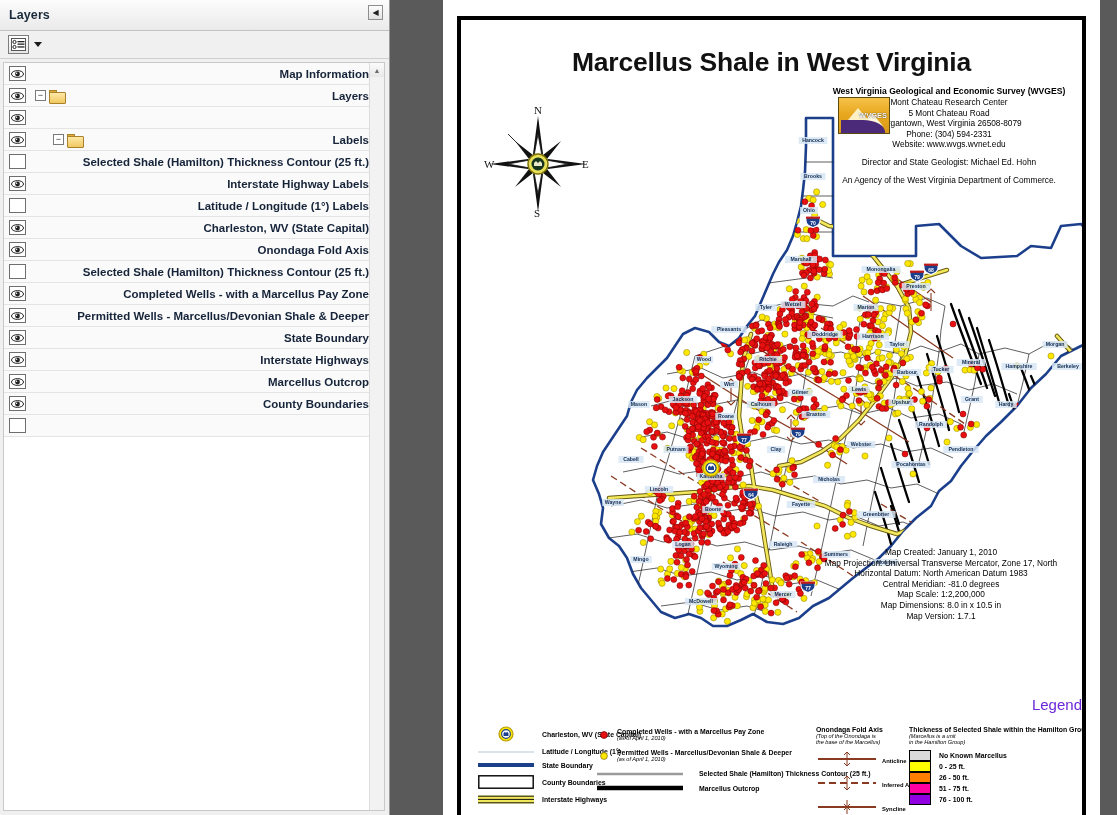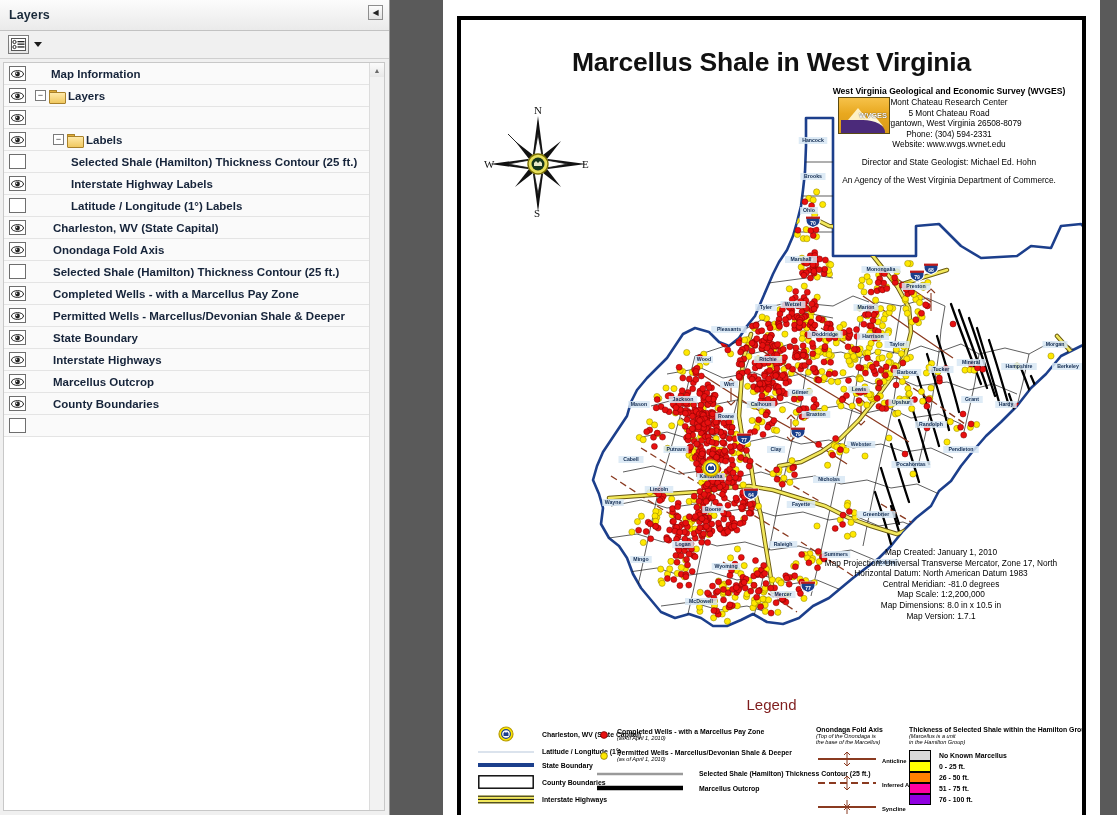--- a/index.html
+++ b/index.html
@@ -113,21 +113,21 @@
     width: 6px; height: 3px; background:#e0ad3a;
     border: 1px solid #a9812a; border-bottom: none;
     border-radius: 1px 1px 0 0;
   }
   .folder::after {
     content:""; position:absolute; left:0; top:2px;
     width: 15px; height: 10px;
     background: linear-gradient(to bottom,#ffe9a8,#f0c860);
     border: 1px solid #a9812a; border-radius: 1px;
   }
-  .layer-label { flex: 1 1 auto; overflow: hidden; }
+  .layer-label { flex: 1 1 auto; overflow: hidden; text-align: right; }
 
   #list-scrollbar {
     flex: 0 0 15px; width: 15px;
     background: #f2f2f2;
     border-left: 1px solid #dcdcdc;
     position: relative;
   }
   .sb-arrow {
     width: 14px; height: 14px;
     background: linear-gradient(to bottom,#fbfbfb,#e8e8e8);
@@ -208,21 +208,21 @@
     text-align: center; color: #000;
     font-size: 8.3px; line-height: 10.6px;
   }
 
   
   #map-svg { position: absolute; left: 0; top: 86px; width: 629px; height: 580px; }
 
   
   #legend-title {
     position: absolute; left: 0; right: 0; top: 676px;
-    text-align: center; font-size: 15px; color: #7f1d1d;
+    text-align: right; font-size: 15px; color: #6d28d9;
   }
   #legend {
     position: absolute; left: 10px; top: 706px; width: 610px; height: 105px;
     color: #000;
   }
   .lg-col { position: absolute; top: 0; }
   .lg-row { display: flex; align-items: center; margin-bottom: 6px; }
   .lg-txt { font-size: 6.9px; font-weight: bold; white-space: nowrap; }
   .lg-sub { font-size: 5.6px; font-style: italic; font-weight: normal; }
   .sym-box { width: 62px; flex: 0 0 62px; display:flex; align-items:center; justify-content:center; margin-right:5px; }

